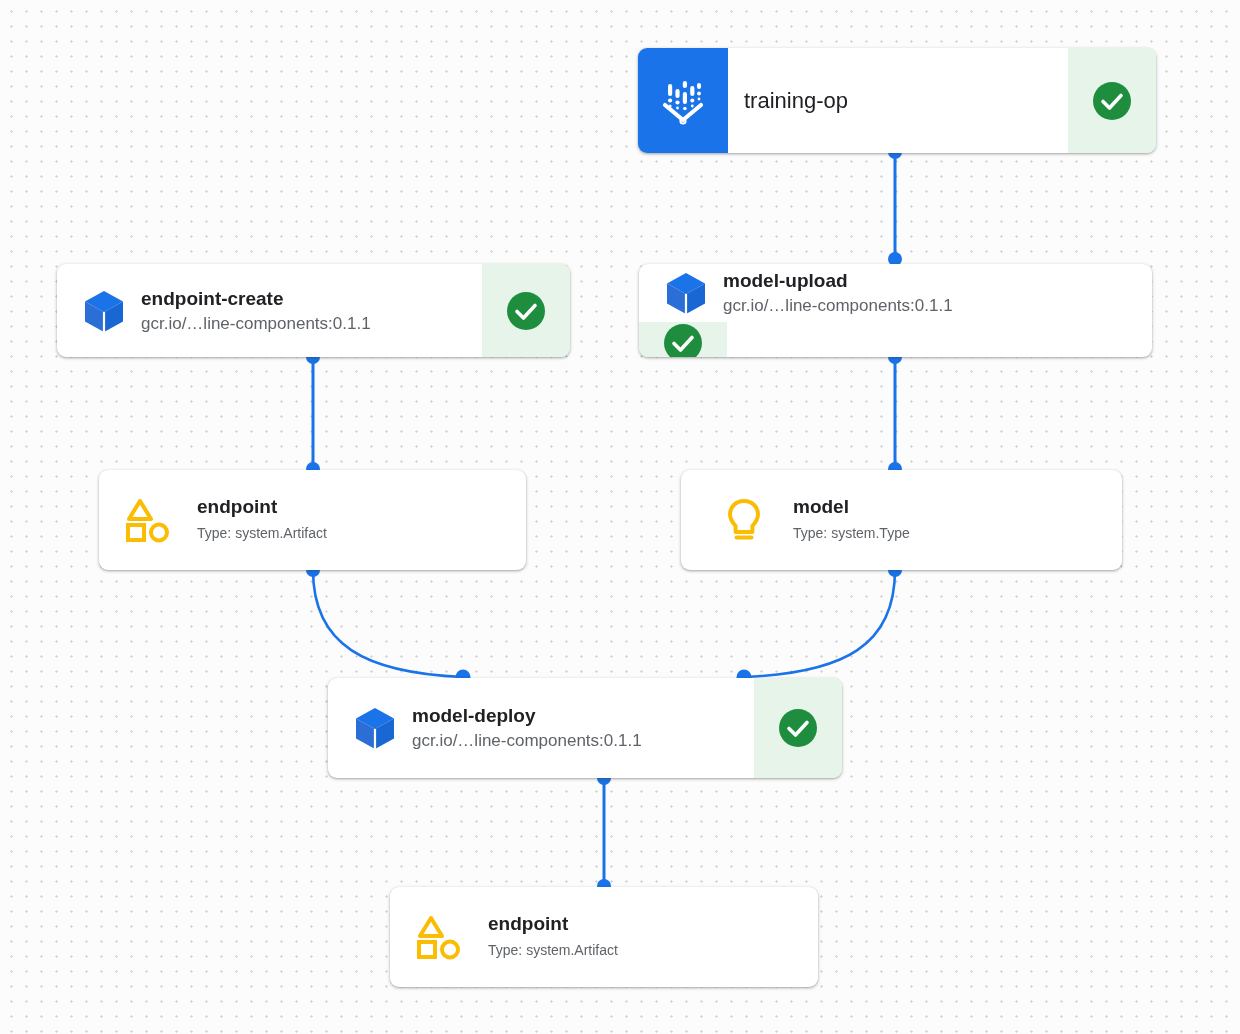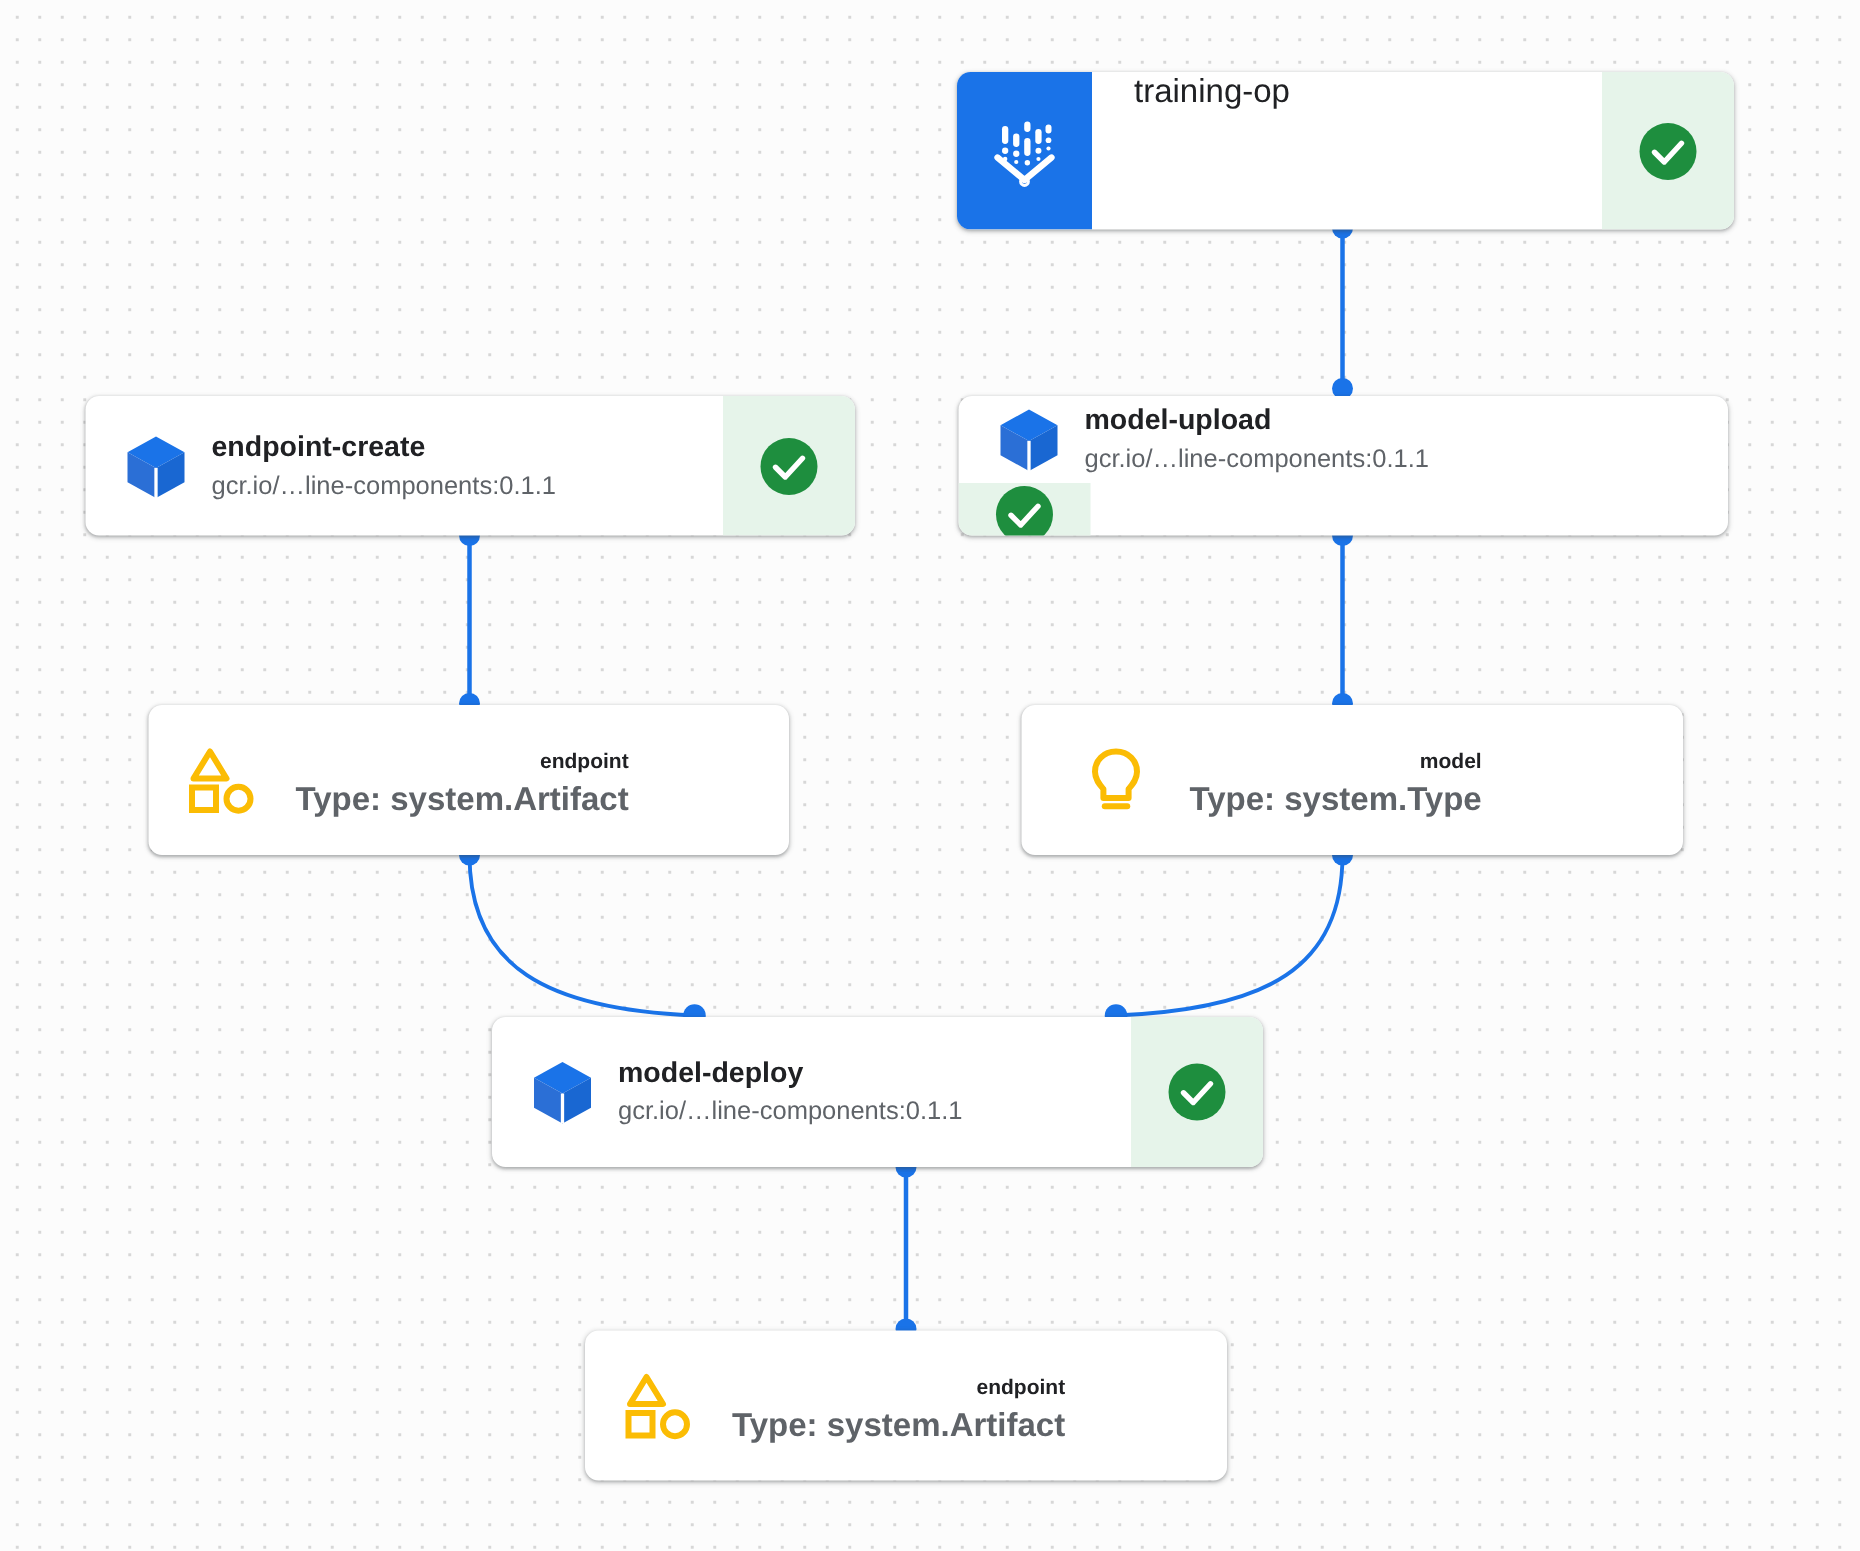--- a/index.html
+++ b/index.html
@@ -22,26 +22,26 @@
   .task .body{flex:1;display:flex;align-items:center;padding:0 0 0 18px;min-width:0;}
   .task .texts{display:flex;flex-direction:column;justify-content:flex-end;min-width:0;}
   .task .title{font-size:19px;font-weight:bold;color:#202124;line-height:25px;white-space:nowrap;}
   .task .subtitle{font-size:17px;font-weight:normal;color:#5f6368;line-height:25px;white-space:nowrap;}
   .status-pane{width:88px;flex:none;background:#e6f4ea;display:flex;align-items:center;justify-content:center;}
 
   
   .artifact{background:#fff;}
   .artifact .body{flex:1;display:flex;align-items:center;padding:0 0 0 22px;min-width:0;}
   .artifact .texts{display:flex;flex-direction:column;justify-content:center;min-width:0;}
-  .artifact .title{font-size:14px;font-weight:bold;color:#202124;line-height:26px;white-space:nowrap;text-align:right;}
-  .artifact .subtitle{font-size:22px;font-weight:bold;color:#5f6368;line-height:26px;white-space:nowrap;}
+  .artifact .title{font-size:19px;font-weight:bold;color:#202124;line-height:26px;white-space:nowrap;}
+  .artifact .subtitle{font-size:14px;font-weight:normal;color:#5f6368;line-height:26px;white-space:nowrap;}
 
   
   .root .icon-pane{width:90px;flex:none;background:#1a73e8;display:flex;align-items:center;justify-content:center;}
-  .root .body{flex:1;display:flex;padding:0 0 0 16px;margin-left:12px;}
+  .root .body{flex:1;display:flex;align-items:center;padding:0 0 0 16px;}
   .root .title{font-size:22px;font-weight:normal;color:#202124;white-space:nowrap;}
 
   .icon-slot{flex:none;display:flex;align-items:center;justify-content:center;}
   .cube-slot{width:58px;height:58px;margin-right:8px;}
   .art-slot{width:54px;height:54px;margin-right:22px;}
 
   svg{display:block;}
 </style>
 </head>
 <body>

